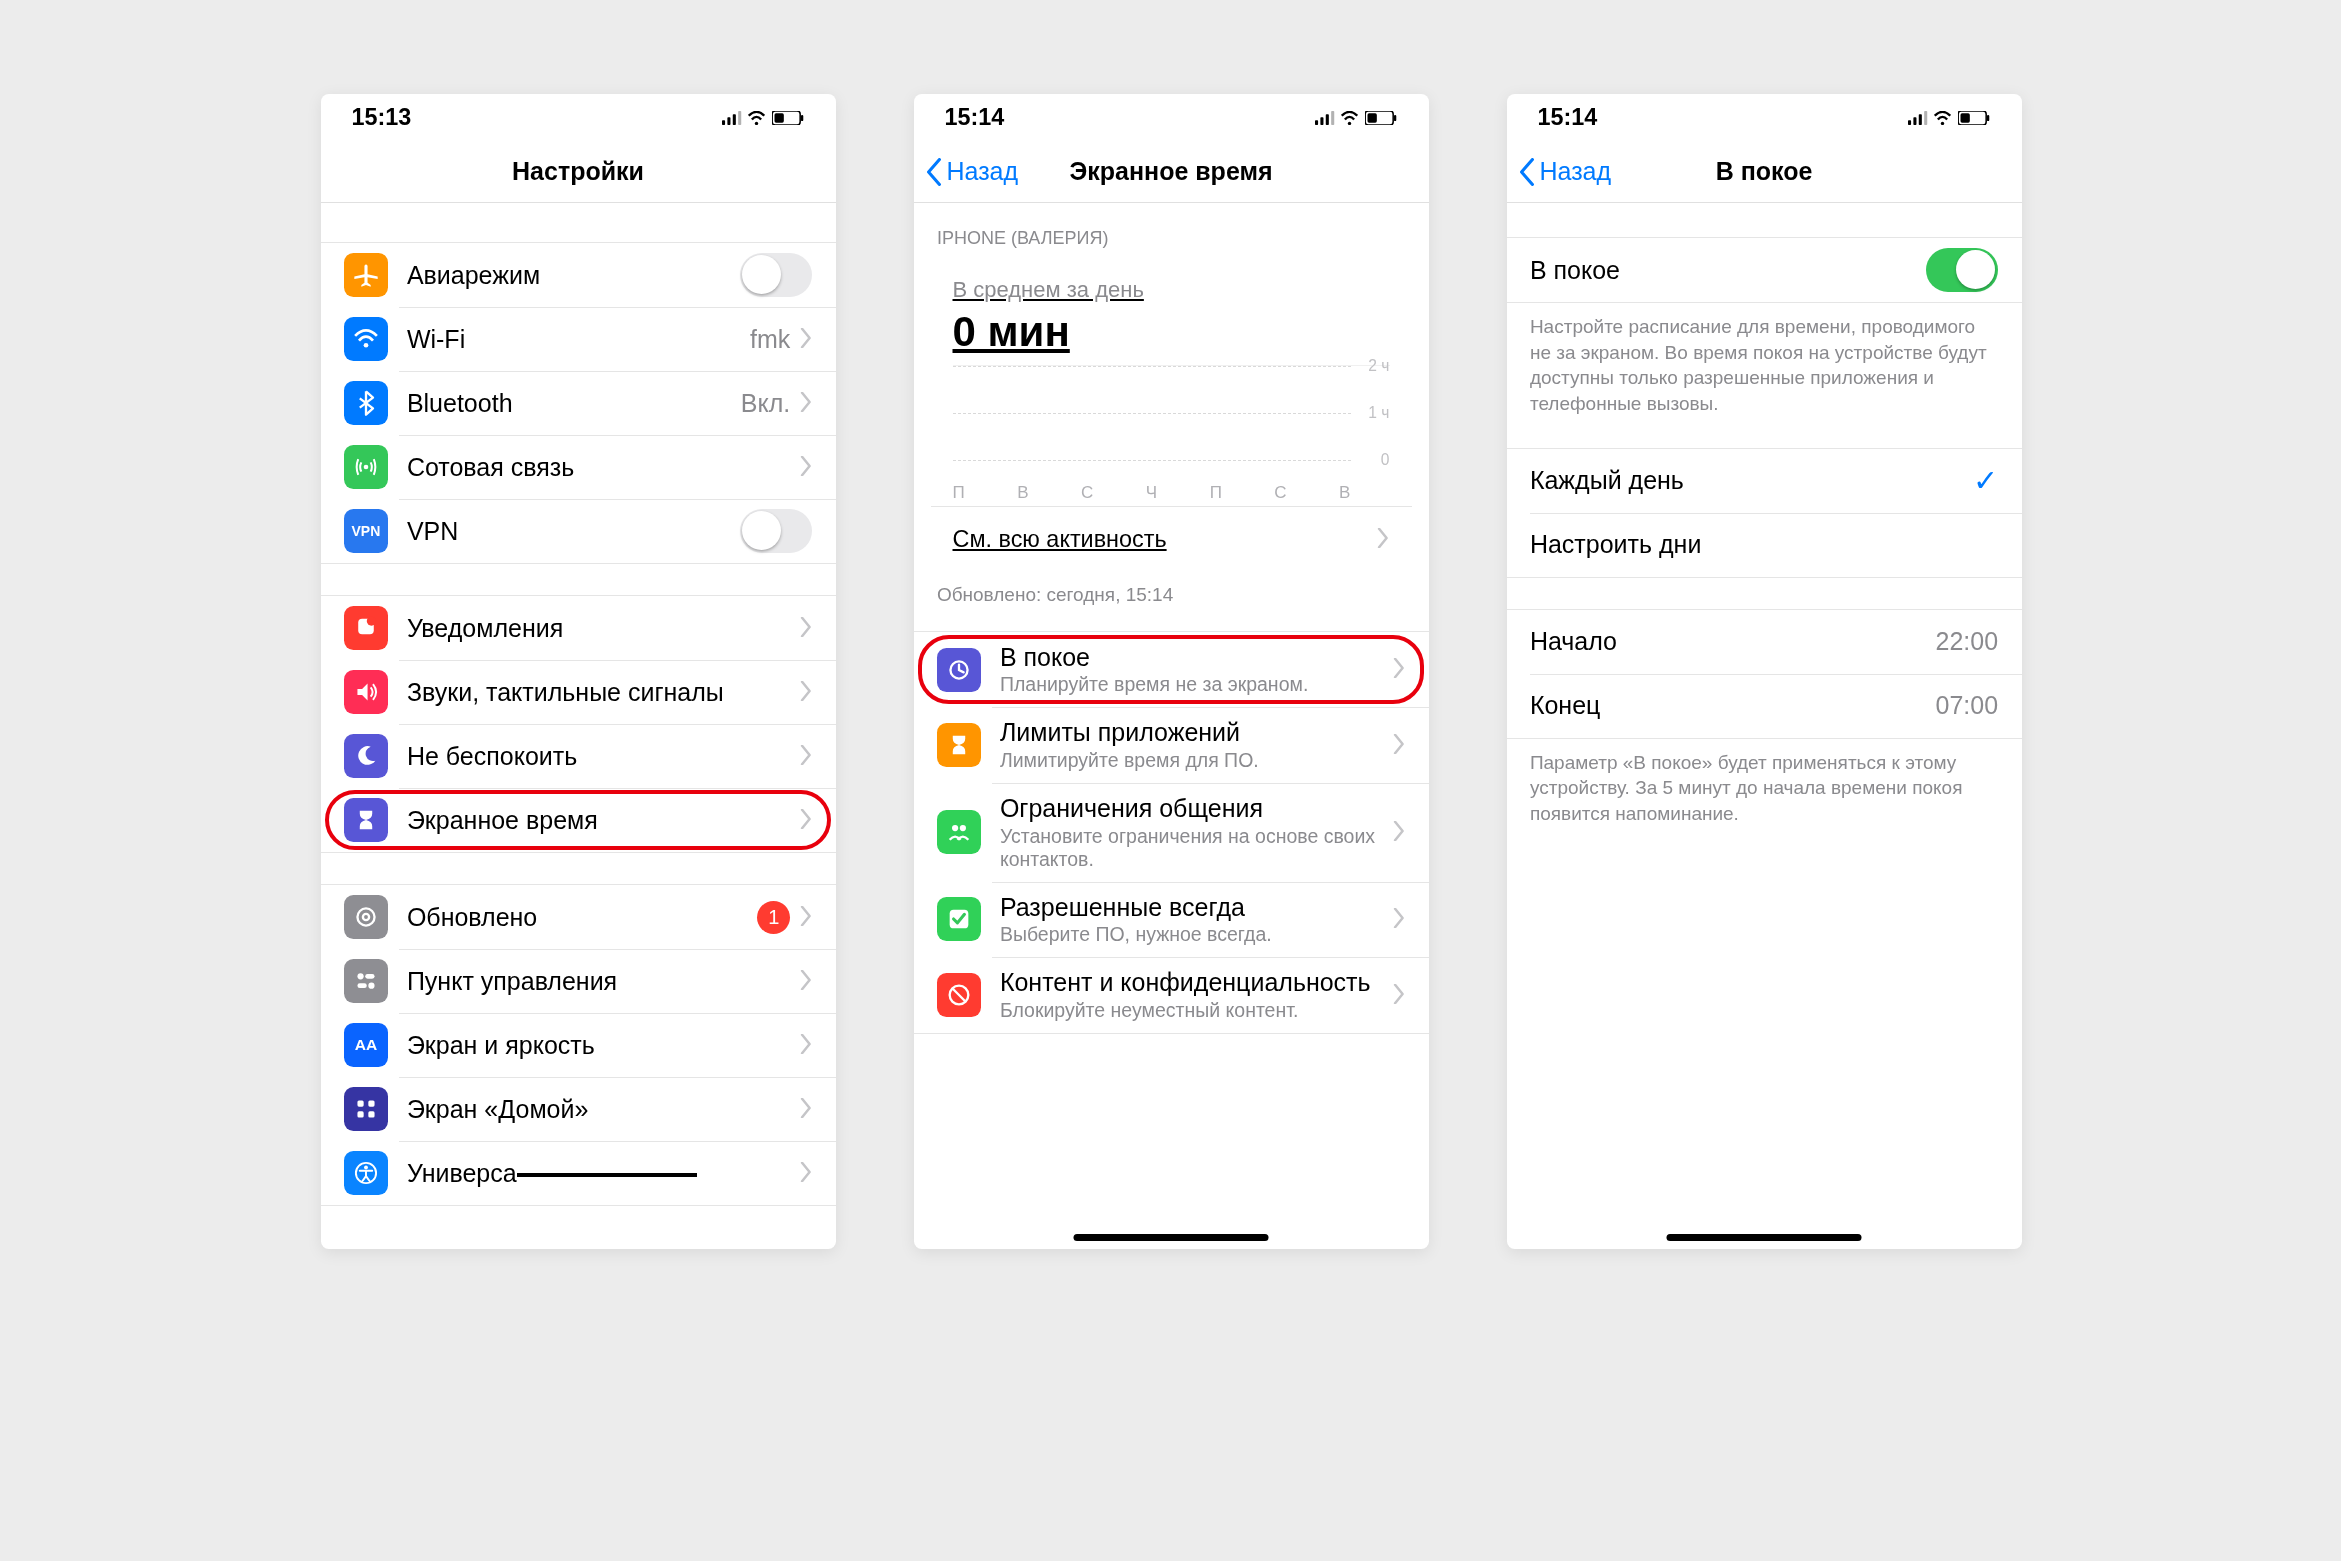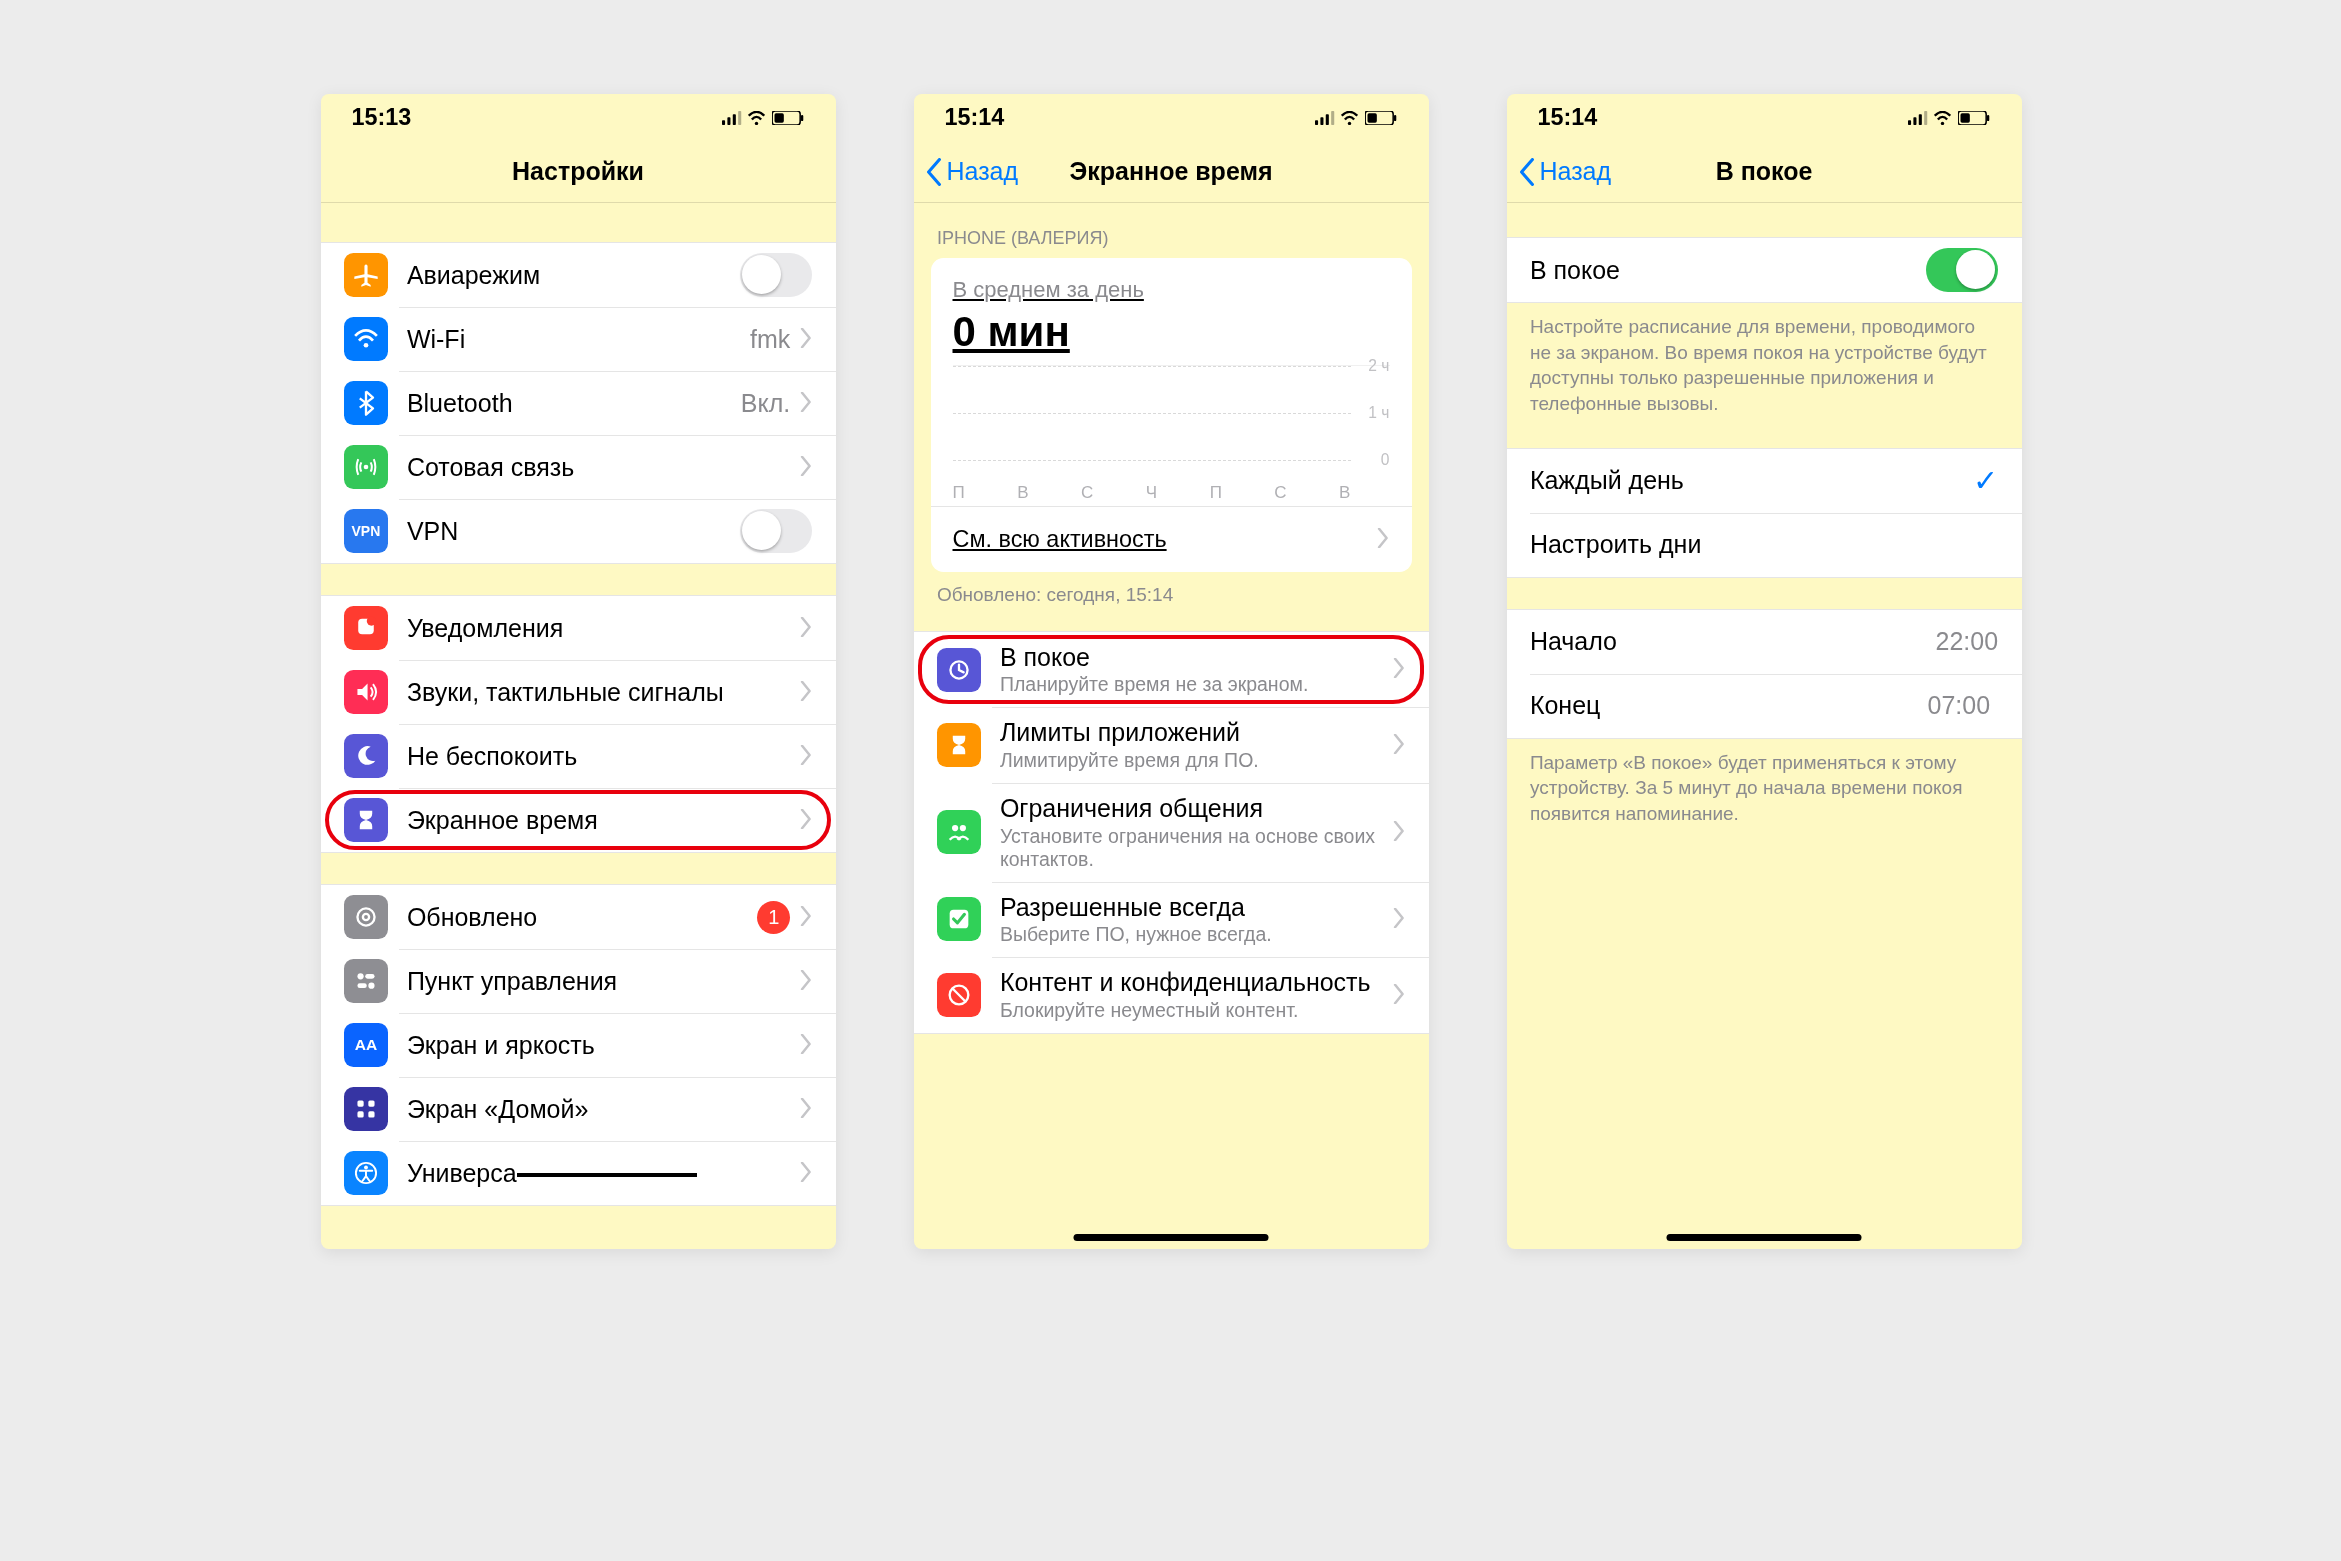--- a/index.html
+++ b/index.html
@@ -1,17 +1,17 @@
 <!DOCTYPE html>
 <html style="font-size:12.5px"><head>
 <meta charset="utf-8">
 <style>
   * { margin:0; padding:0; box-sizing:border-box; font-family: -apple-system, "Helvetica Neue", Arial, sans-serif; }
   body { background:#ececec; width:2342px; height:1561px; padding:94px 62px; display:flex; gap:78px; justify-content:center; align-items:flex-start; }
-  .phone { width:515px; height:1155px; background:#fef9c3; border-radius:7.8px; box-shadow:0 3.1px 15.6px rgba(0,0,0,0.08); overflow:hidden; position:relative; display:flex; flex-direction:column; }
+  .phone { width:515px; height:1155px; background:#ffffff; border-radius:7.8px; box-shadow:0 3.1px 15.6px rgba(0,0,0,0.08); overflow:hidden; position:relative; display:flex; flex-direction:column; }
   .statusbar { height:47px; display:flex; justify-content:space-between; align-items:center; padding:0 31px; font-size:23.4px; font-weight:600; color:#000; }
   .sb-right { display:flex; gap:6.2px; align-items:center; }
   .navbar { height:62px; display:flex; align-items:center; justify-content:center; position:relative; border-bottom:0.8px solid rgba(0,0,0,0.12); }
   .navbar .title { font-size:25px; font-weight:600; }
   .navbar .back { position:absolute; left:9.4px; color:#007aff; font-size:25px; display:flex; align-items:center; gap:1.6px; }
   .navbar .back svg { width:22px; height:28px; }
   .group { margin-top:31px; background:#fff; border-top:0.8px solid rgba(0,0,0,0.10); border-bottom:0.8px solid rgba(0,0,0,0.10); }
   .row { display:flex; align-items:center; min-height:64px; padding:0 23.4px 0 23.4px; position:relative; }
   .row + .row::before { content:""; position:absolute; left:78px; right:0; top:0; height:0.8px; background:rgba(0,0,0,0.10); }
   .row.noicon + .row.noicon::before, .row.noicon + .row::before { left:23.4px; }
@@ -458,20 +458,20 @@
     </div>
   </div>
 
   <div class="group">
     <div class="row noicon">
       <span class="rowlabel">Начало</span>
       <span class="rowvalue" style="margin-right:0">22:00</span>
     </div>
     <div class="row noicon">
       <span class="rowlabel">Конец</span>
-      <span class="rowvalue" style="margin-right:8px">07:00</span>
+      <span class="rowvalue" style="margin-right:0">07:00</span>
     </div>
   </div>
   <div class="footer-text">Параметр «В покое» будет применяться к этому устройству. За 5 минут до начала времени покоя появится напоминание.</div>
 
   <div class="homebar"></div>
 </div>
 
 
 </body></html>

